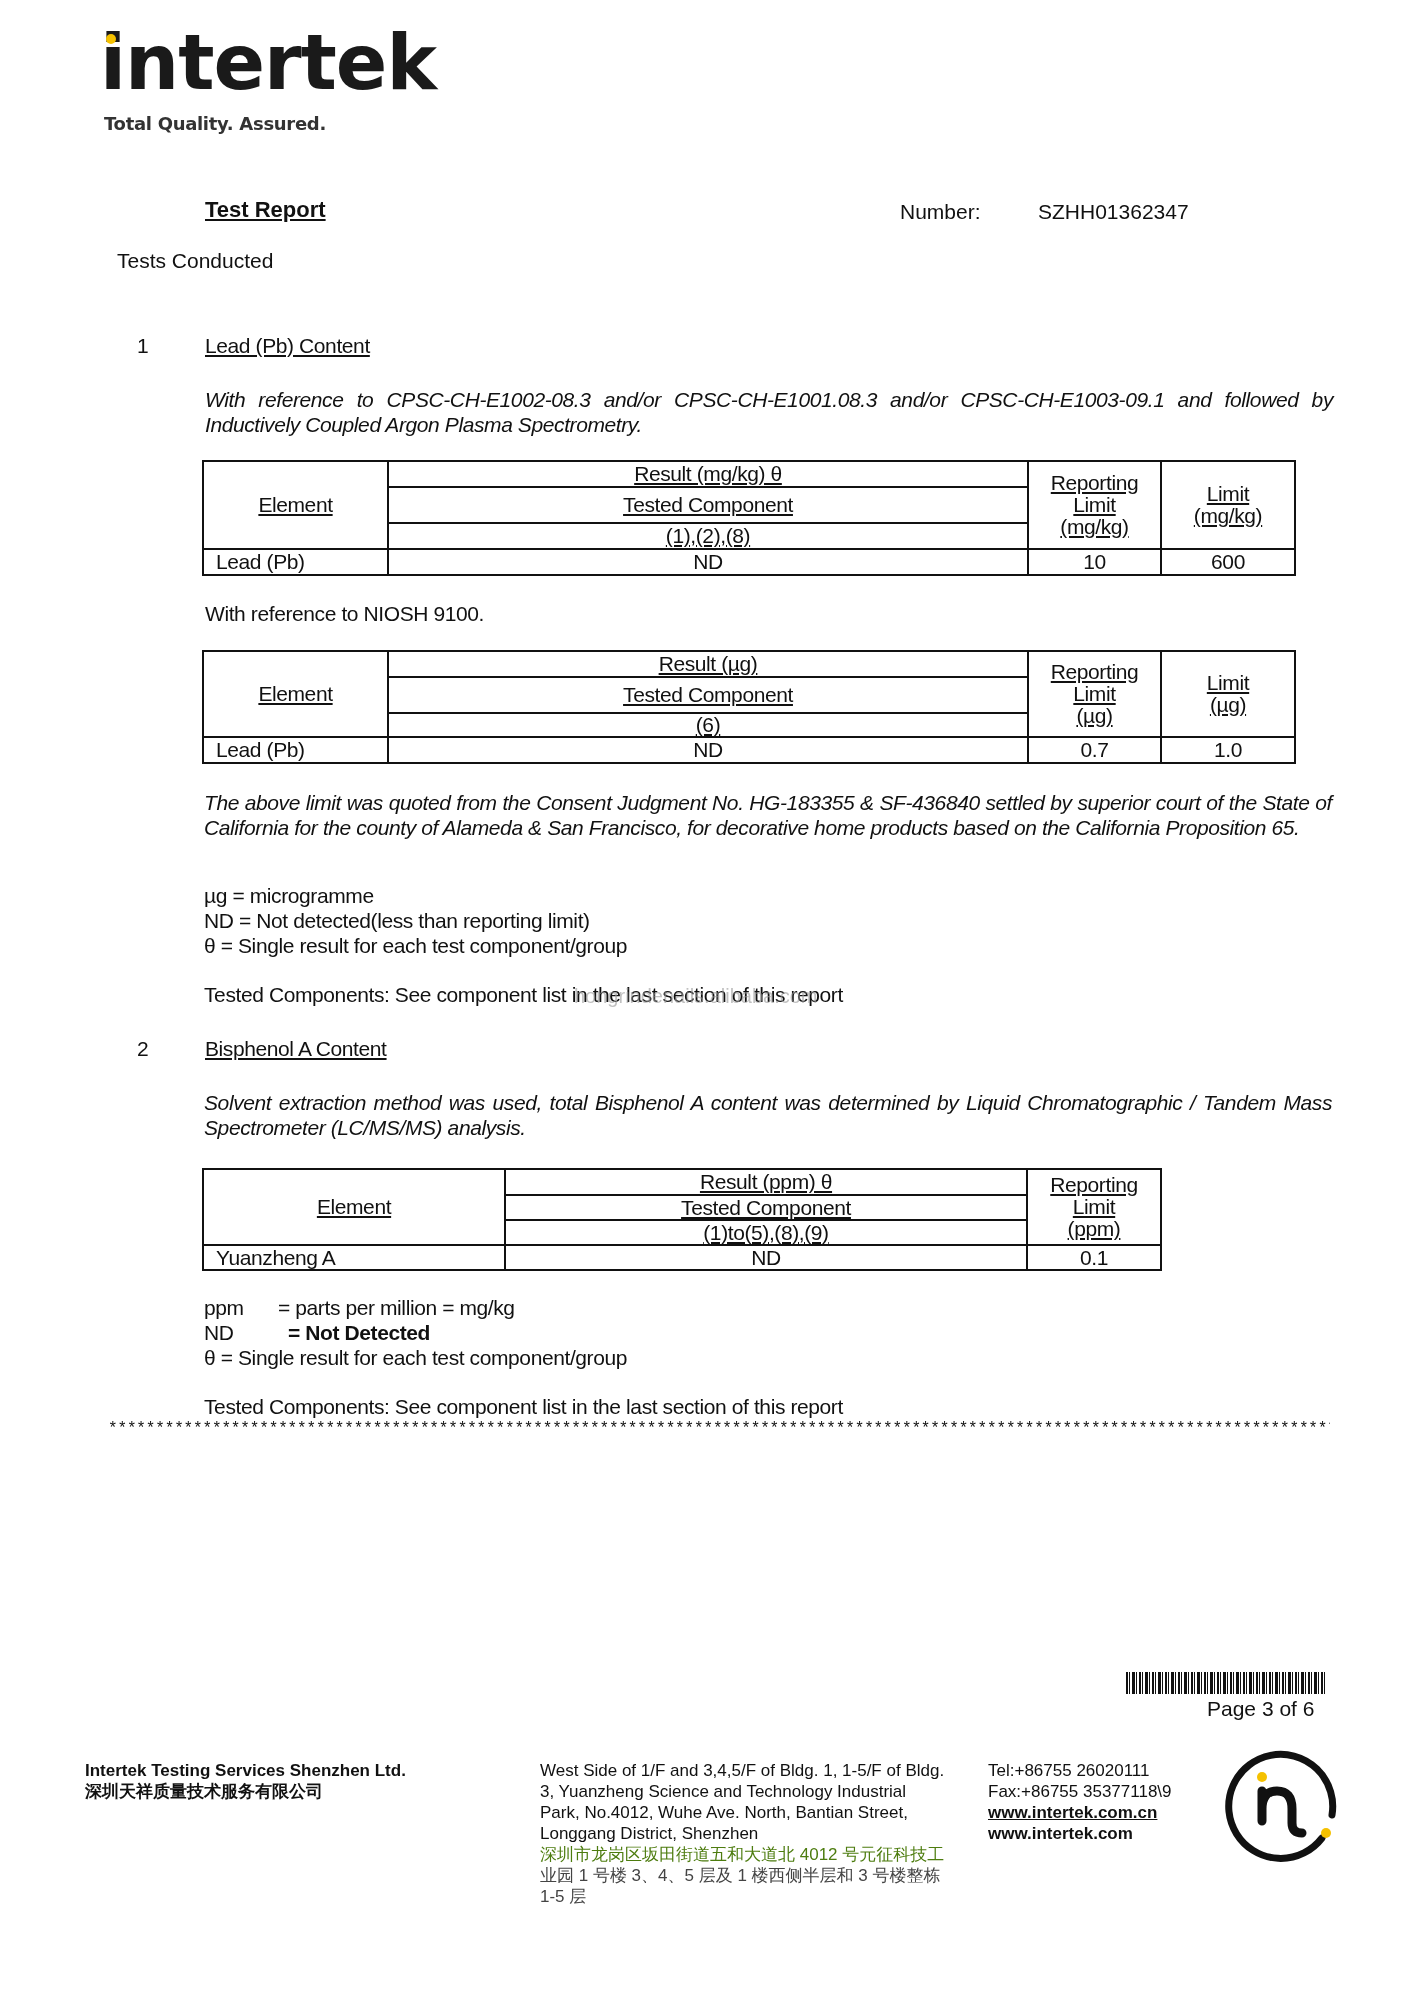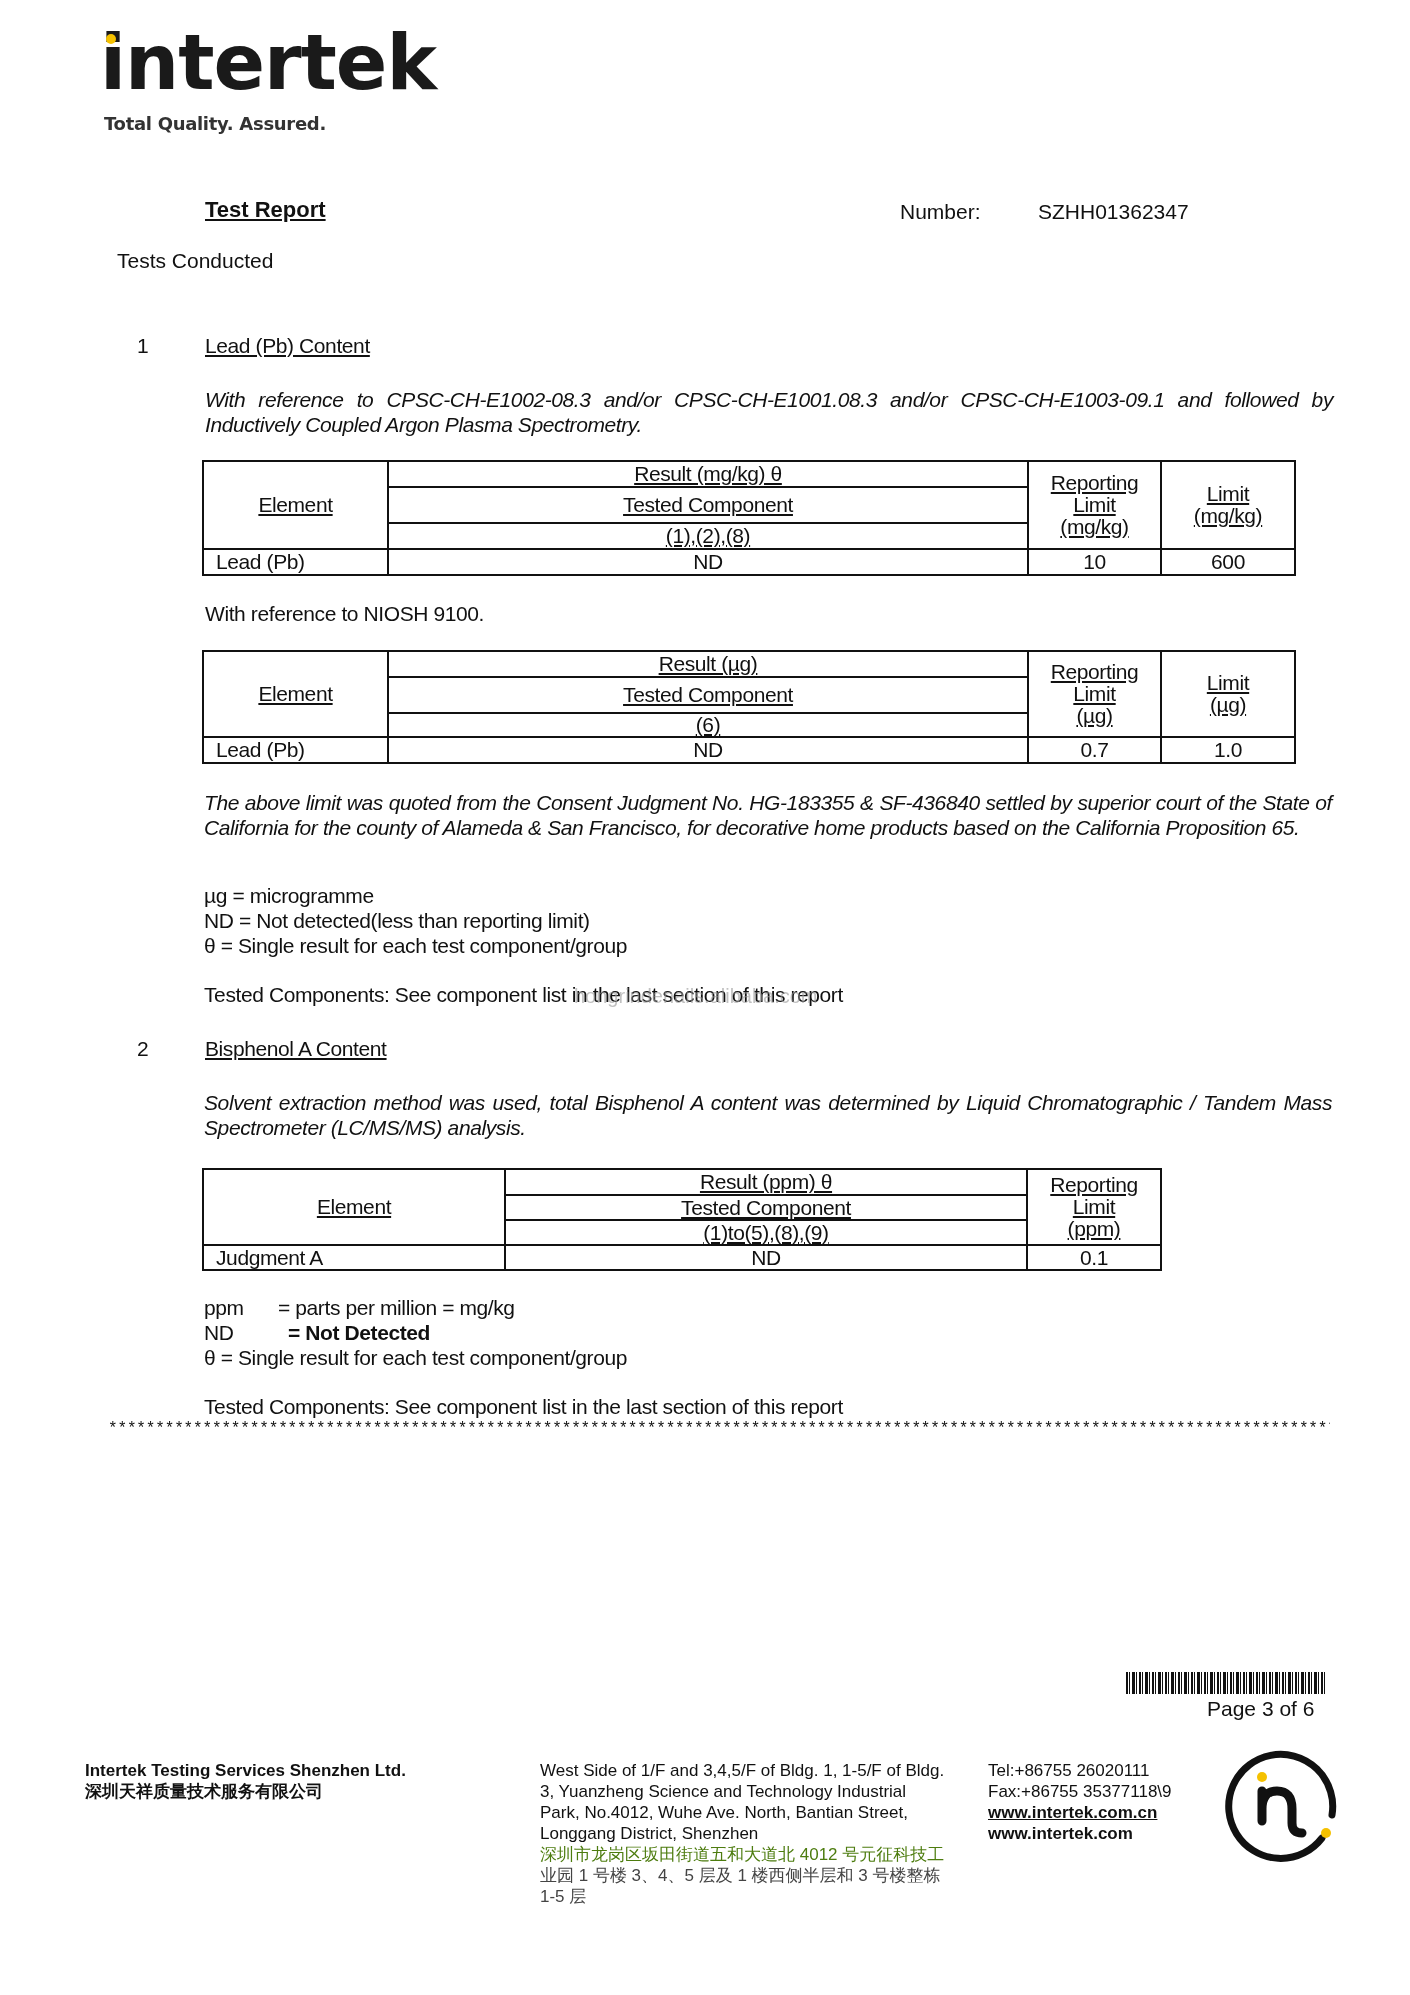--- a/index.html
+++ b/index.html
@@ -125,21 +125,21 @@
       <span class="hdr-text">Limit</span><br>
       <span class="hdr-text">(ppm)</span></td>
   </tr>
   <tr style="height:25px;">
         <td><span class="hdr-text">Tested Component</span></td>
       </tr>
   <tr style="height:25px;">
         <td><span class="hdr-text">(1)to(5),(8),(9)</span></td>
       </tr>
   <tr style="height:25px;">
-    <td class="left">Judgment A</td>
+    <td class="left">Yuanzheng A</td>
     <td>ND</td>
     <td>0.1</td>
   </tr>
 </tbody>
   </table>
 
 <div class="abs t cond" style="left:204px;top:1295px;">ppm</div>
 <div class="abs t cond" style="left:278px;top:1295px;">= parts per million = mg/kg</div>
 <div class="abs t cond" style="left:204px;top:1320px;">ND</div>
 <div class="abs t cond" style="left:288px;top:1320px;font-weight:bold;">= Not Detected</div>

